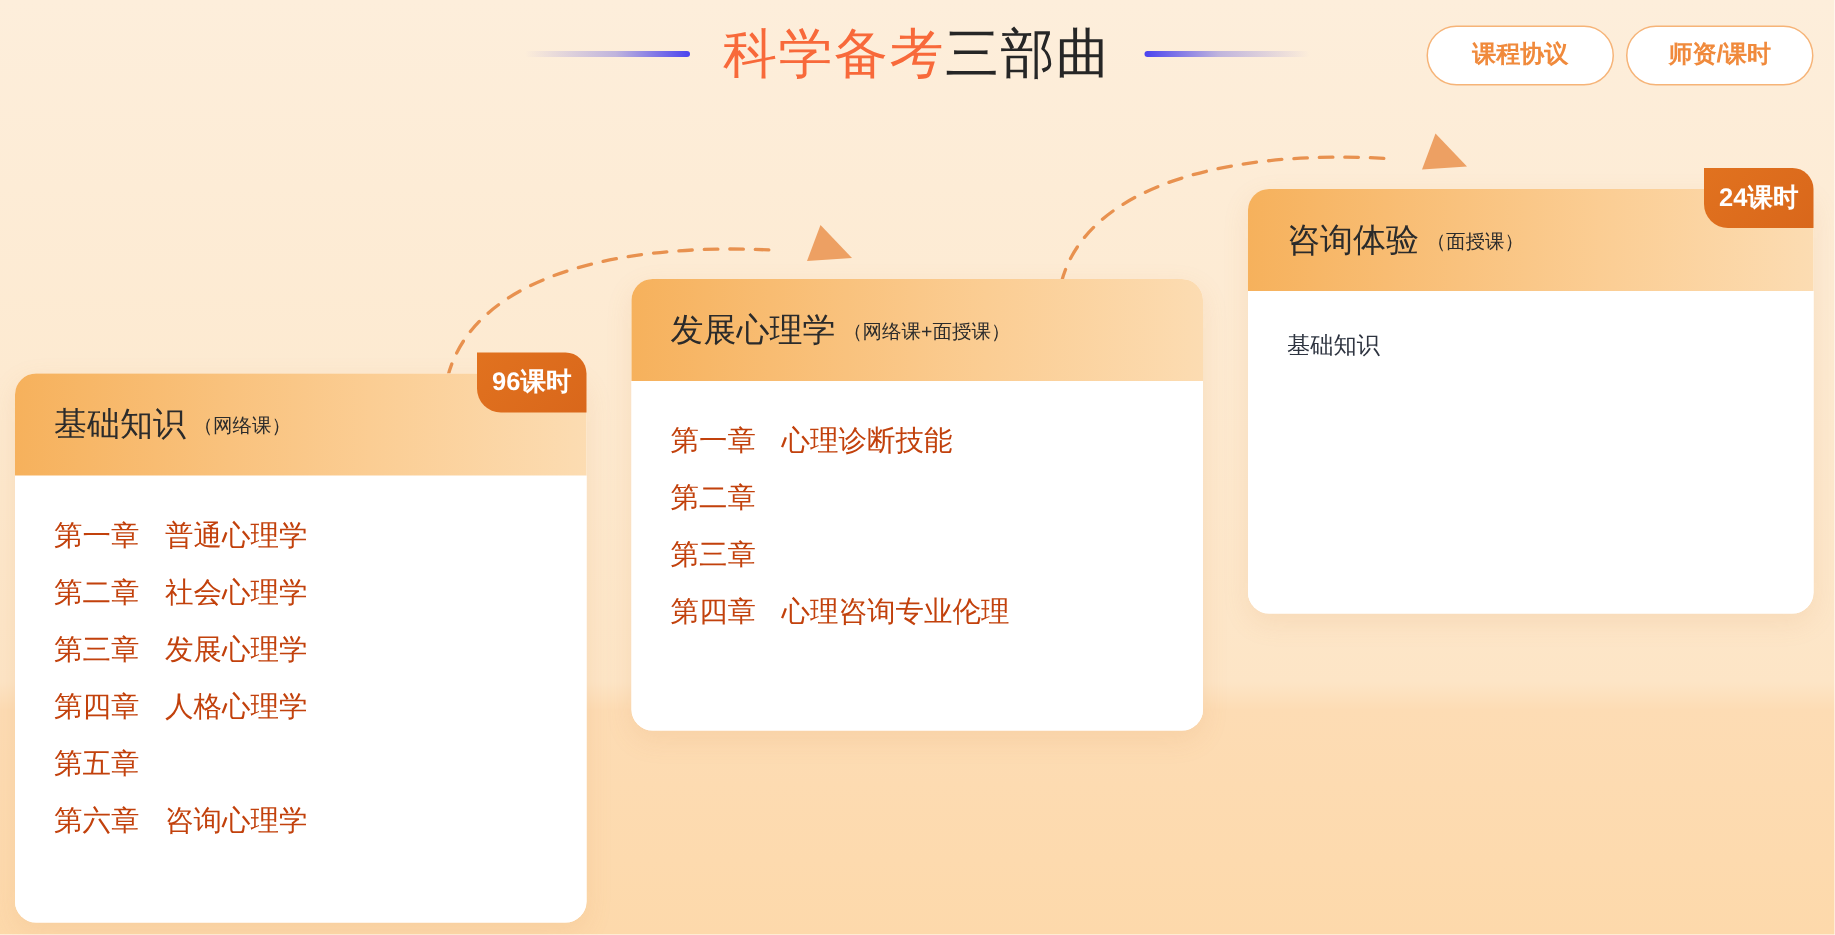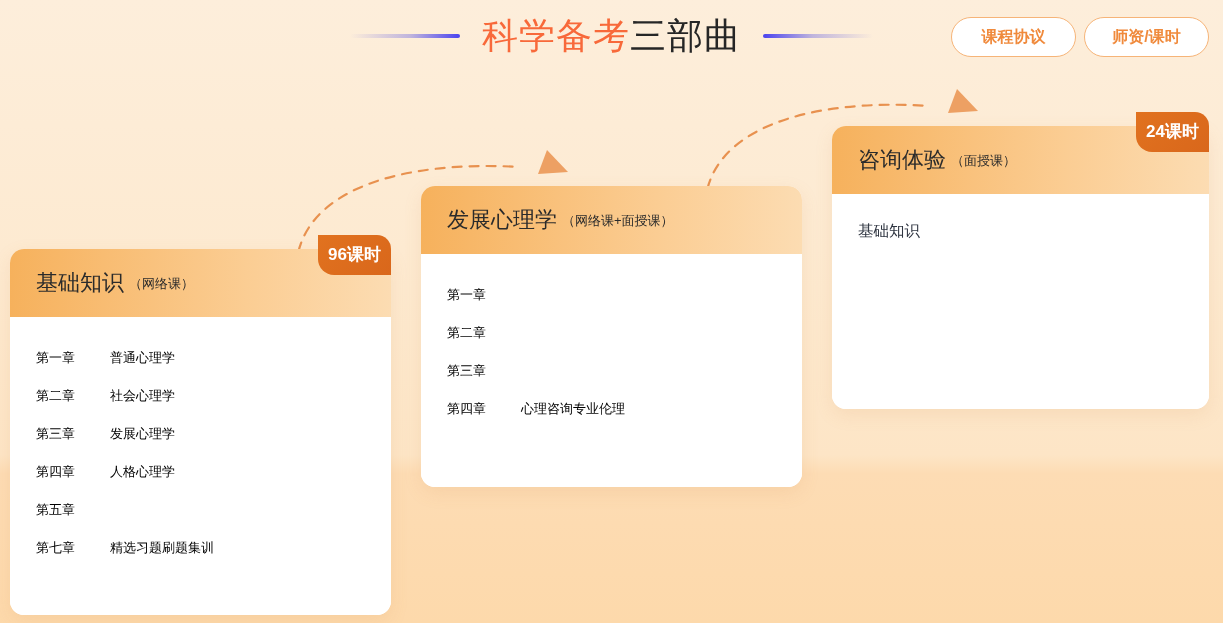--- a/index.html
+++ b/index.html
@@ -156,22 +156,22 @@
 
   .card-body {
     padding: 22px 0 18px 0;
     background: #ffffff;
     border-radius: 0 0 14px 14px;
   }
 
   .chapter {
     display: flex;
     align-items: baseline;
-    font-size: 13px;
-    color: #000000;
+    font-size: 19px;
+    color: #c2410c;
     padding: 0 26px;
     height: 38px;
     line-height: 38px;
     white-space: nowrap;
   }
   .chapter .ch-no {
     min-width: 62px;
     display: inline-block;
   }
   .chapter .ch-name { margin-left: 12px; }
@@ -243,34 +243,35 @@
         <span class="ch-name">发展心理学</span>
       </div>
       <div class="chapter">
         <span class="ch-no">第四章</span>
         <span class="ch-name">人格心理学</span>
       </div>
       <div class="chapter">
         <span class="ch-no">第五章</span>
       </div>
       <div class="chapter">
-        <span class="ch-no">第七章</span>
-        <span class="ch-name">精选习题刷题集训</span>
+        <span class="ch-no">第六章</span>
+        <span class="ch-name">咨询心理学</span>
       </div>
     </div>
   </div>
 
   <div class="card" id="card-2">
     <div class="card-head">
       <span class="card-title">发展心理学</span>
       <span class="card-sub">（网络课+面授课）</span>
     </div>
     <div class="card-body">
       <div class="chapter">
         <span class="ch-no">第一章</span>
+        <span class="ch-name">心理诊断技能</span>
       </div>
       <div class="chapter">
         <span class="ch-no">第二章</span>
       </div>
       <div class="chapter">
         <span class="ch-no">第三章</span>
       </div>
       <div class="chapter">
         <span class="ch-no">第四章</span>
         <span class="ch-name">心理咨询专业伦理</span>

